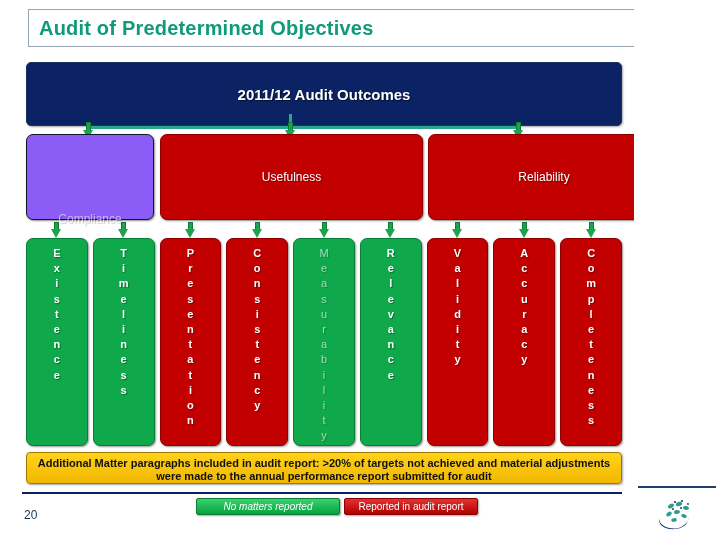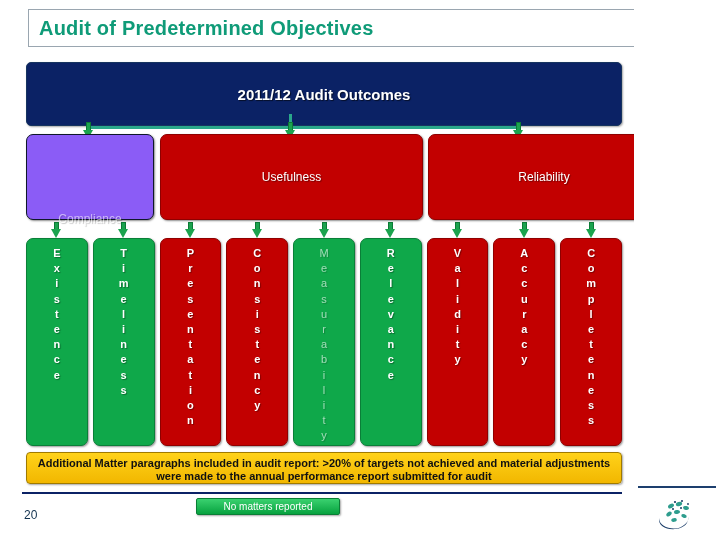--- a/index.html
+++ b/index.html
@@ -253,20 +253,21 @@
     box-sizing: border-box;
     font-size: 10px;
     color: #ffffff;
     box-shadow: 1px 1px 2px rgba(0,0,0,0.35);
   }
   .legend-green {
     left: 196px;
     width: 144px;
     background: linear-gradient(#3ad16f, #07a23f);
     border: 1px solid #0a7e35;
+    font-style: italic;
   }
   .legend-red {
     left: 344px;
     width: 134px;
     background: linear-gradient(#e53131, #b00000);
     border: 1px solid #8a0000;
   }
 
   
   .strip {
@@ -506,20 +507,23 @@
   <div class="banner">
     <span class="banner-text">Additional Matter paragraphs included in audit report: &gt;20% of targets not achieved and material adjustments were made to the annual performance report submitted for audit</span>
   </div>
 
   <div class="bottom-rule"></div>
 
   <span class="page-num">20</span>
 
   <div class="legend-btn legend-green">
     <span>No matters reported</span>
+  </div>
+  <div class="legend-btn legend-red">
+    <span>Reported in audit report</span>
   </div>
 
   <div class="strip">
 
     
 
     
 
     
 

